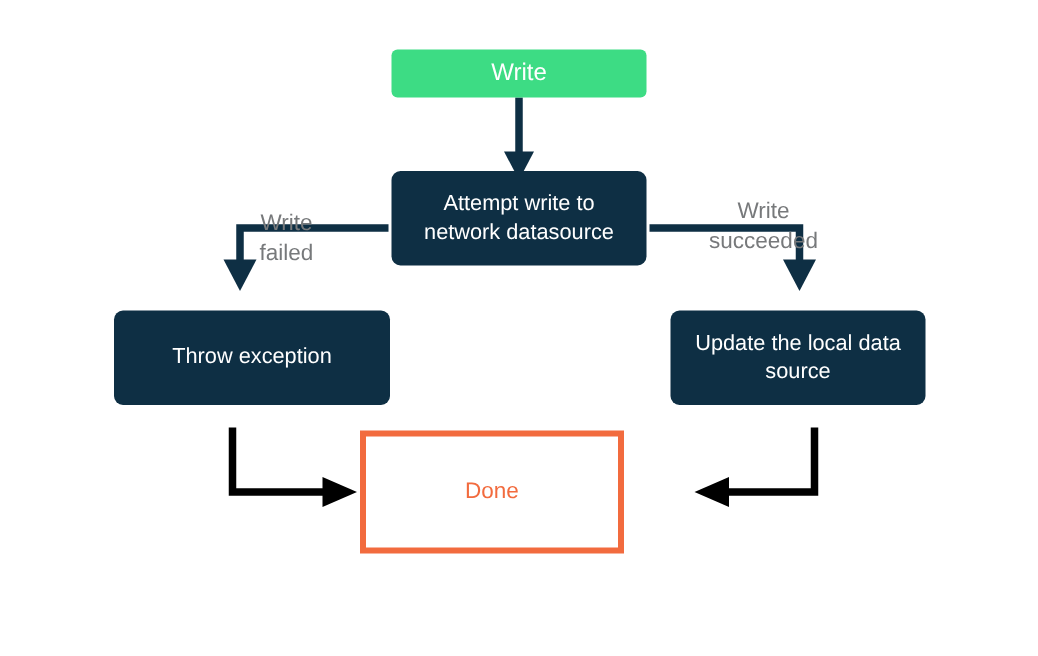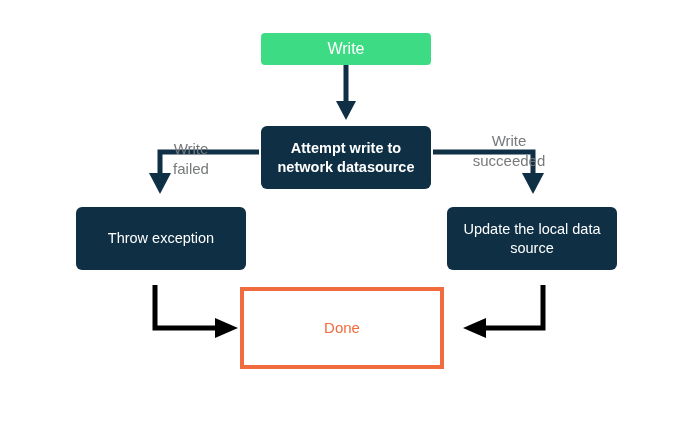--- a/index.html
+++ b/index.html
@@ -40,34 +40,33 @@
     top: 33px;
     width: 170px;
     height: 32px;
     background: #3DDC84;
     color: #ffffff;
     border-radius: 4px;
     font-size: 16px;
   }
   .node-process {
     left: 261px;
-    top: 126px;
+    top: 114px;
     width: 170px;
     height: 63px;
     background: #0E2F44;
     color: #ffffff;
     border-radius: 6px;
     font-size: 14.5px;
     padding: 0 12px;
-    font-weight: bold;
   }
   .node-fail {
     left: 76px;
     top: 207px;
-    width: 170px;
+    width: 184px;
     height: 63px;
     background: #0E2F44;
     color: #ffffff;
     border-radius: 6px;
     font-size: 14.5px;
     padding: 0 12px;
   }
   .node-success {
     left: 447px;
     top: 207px;
@@ -75,21 +74,21 @@
     height: 63px;
     background: #0E2F44;
     color: #ffffff;
     border-radius: 6px;
     font-size: 14.5px;
     padding: 16px 12px;
   }
   .node-done {
     left: 240px;
     top: 287px;
-    width: 204px;
+    width: 176px;
     height: 82px;
     background: #ffffff;
     color: #F26B3E;
     border: 4px solid #F26B3E;
     border-radius: 0;
     font-size: 15px;
   }
   .edge-label {
     position: absolute;
     color: #77797B;

